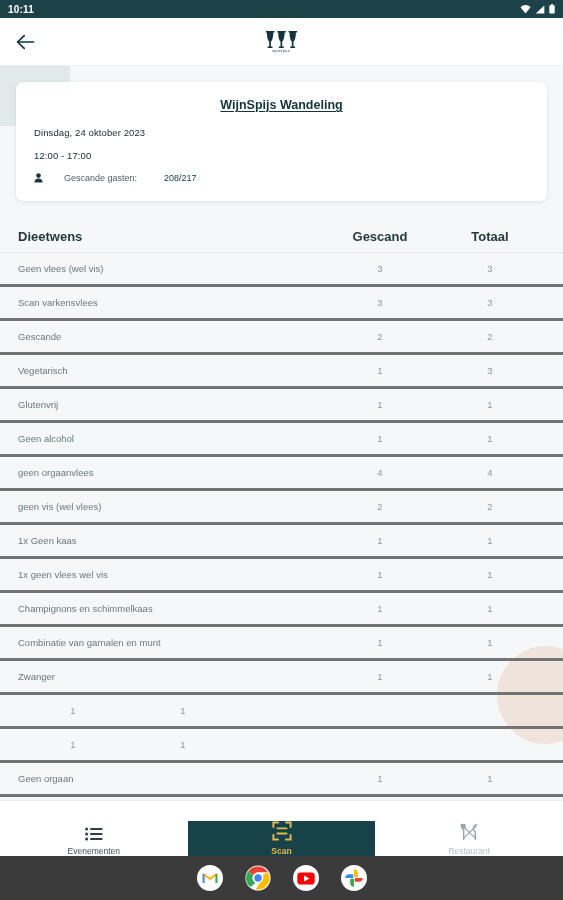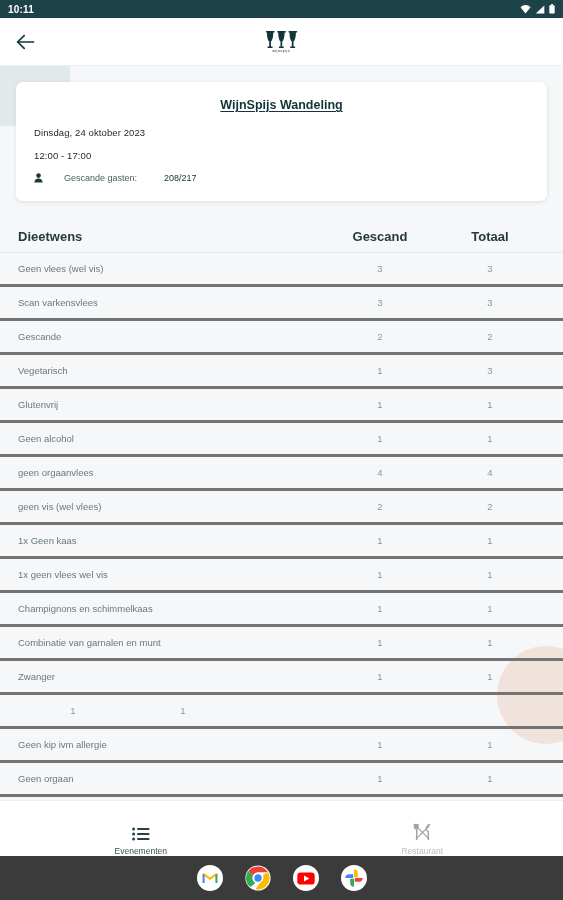--- a/index.html
+++ b/index.html
@@ -242,21 +242,20 @@
           <div class="trow">
             <div class="c-name">Zwanger</div>
             <div class="c-num">1</div>
             <div class="c-num">1</div>
           </div>
           <div class="trow">
             <div class="c-num">1</div>
             <div class="c-num">1</div>
           </div>
           <div class="trow">
-            <div class="c-name">Geen kip ivm allergie</div>
             <div class="c-num">1</div>
             <div class="c-num">1</div>
           </div>
           <div class="trow">
             <div class="c-name">Geen orgaan</div>
             <div class="c-num">1</div>
             <div class="c-num">1</div>
           </div>
         </div>
     </div>
@@ -267,20 +266,31 @@
       <svg width="18" height="14" viewBox="0 0 18 14">
         <circle cx="1.6" cy="2" r="1.5" fill="#2c4146"></circle>
           <rect x="5" y="1.1" width="12.6" height="1.8" rx=".9" fill="#2c4146"></rect>
         <circle cx="1.6" cy="7" r="1.5" fill="#2c4146"></circle>
           <rect x="5" y="6.1" width="12.6" height="1.8" rx=".9" fill="#2c4146"></rect>
         <circle cx="1.6" cy="12" r="1.5" fill="#2c4146"></circle>
           <rect x="5" y="11.1" width="12.6" height="1.8" rx=".9" fill="#2c4146"></rect>
       </svg>
       <span class="lbl">Evenementen</span>
     </div>
+    <div class="navitem active">
+      <svg width="20" height="20" viewBox="0 0 20 20">
+        <path d="M1.4 6 L1.4 1.4 L6 1.4" fill="none" stroke="#e3b84e" stroke-width="2" stroke-linecap="round"></path>
+        <path d="M14 1.4 L18.6 1.4 L18.6 6" fill="none" stroke="#e3b84e" stroke-width="2" stroke-linecap="round"></path>
+        <path d="M18.6 14 L18.6 18.6 L14 18.6" fill="none" stroke="#e3b84e" stroke-width="2" stroke-linecap="round"></path>
+        <path d="M6 18.6 L1.4 18.6 L1.4 14" fill="none" stroke="#e3b84e" stroke-width="2" stroke-linecap="round"></path>
+        <rect x="4.6" y="6.4" width="10.8" height="1.9" rx=".6" fill="#e3b84e"></rect>
+        <rect x="4.6" y="11.6" width="10.8" height="1.9" rx=".6" fill="#e3b84e"></rect>
+      </svg>
+      <span class="lbl">Scan</span>
+    </div>
     <div class="navitem muted">
       <svg width="19" height="18" viewBox="0 0 19 18">
         <path d="M2.4 1.5 L2.4 5.3 M5 1.5 L5 5.3 M3.7 1.5 L3.7 5.3" stroke="#9aa4a7" stroke-width="1.3" stroke-linecap="round" fill="none"></path>
         <path d="M1.3 1.5 C1.3 5 2 6 3.7 6.4 L3.7 16.5" stroke="#9aa4a7" stroke-width="1.4" fill="none" stroke-linecap="round"></path>
         <path d="M16.6 1.5 C14.6 2.2 13.4 4.3 13.4 6.3 C13.4 7.6 14.2 8.4 15.3 8.6 L15.3 16.5" stroke="#9aa4a7" stroke-width="1.4" fill="none" stroke-linecap="round"></path>
         <line x1="3.2" y1="3.4" x2="15.8" y2="15.6" stroke="#9aa4a7" stroke-width="1.3" stroke-linecap="round"></line>
         <line x1="15.8" y1="3.4" x2="3.2" y2="15.6" stroke="#9aa4a7" stroke-width="1.3" stroke-linecap="round"></line>
       </svg>
       <span class="lbl">Restaurant</span>
     </div>

